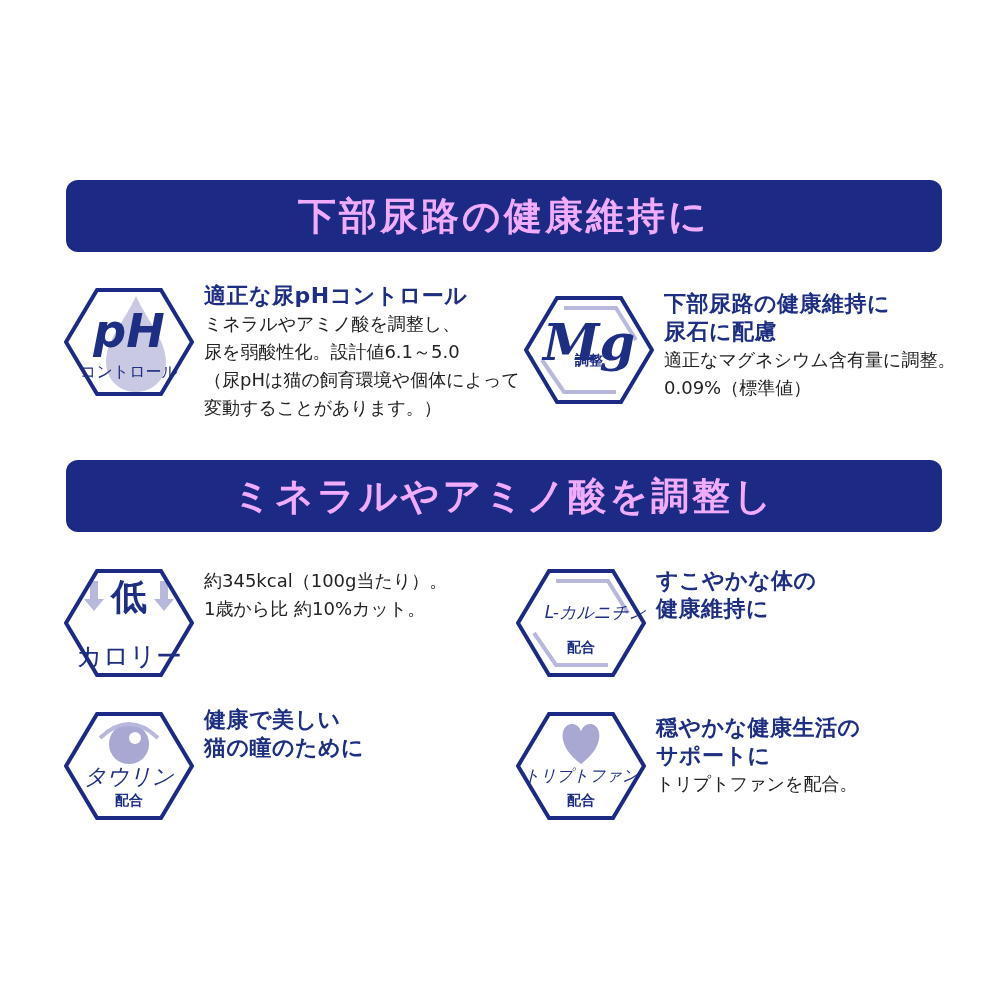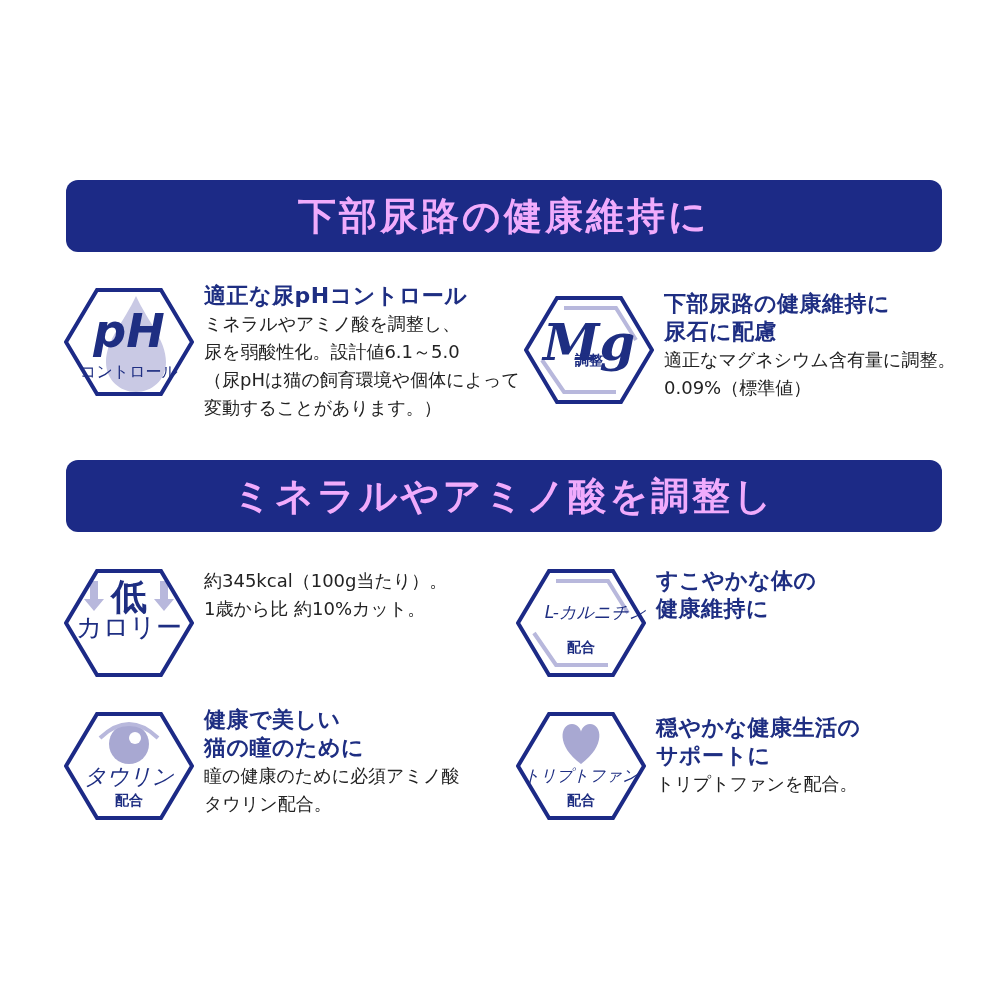--- a/index.html
+++ b/index.html
@@ -67,21 +67,21 @@
 </div>
 
 <div class="feature" style="left:64px; top:563px;">
   <div class="hex">
     <svg width="130" height="120" viewBox="0 0 130 120">
       <polygon points="26,18 34,18 34,36 40,36 30,48 20,36 26,36" fill="#b8b8dc"></polygon>
       <polygon points="96,18 104,18 104,36 110,36 100,48 90,36 96,36" fill="#b8b8dc"></polygon>
       <polygon points="33,8 97,8 128,60 97,112 33,112 2,60" fill="none" stroke="#1c2a86" stroke-width="4"></polygon>
     </svg>
     <div class="lbl" style="top:10px; font-size:36px; font-style:normal;">低</div>
-    <div class="sub" style="top:47px; font-size:26px; font-style:normal; font-weight:normal;">カロリー</div>
+    <div class="sub" style="top:76px; font-size:26px; font-style:normal; font-weight:normal;">カロリー</div>
   </div>
   <div class="txt" style="margin-top:4px;">
     <div class="body">約345kcal（100g当たり）。
 1歳から比 約10%カット。</div>
   </div>
 </div>
 
 <div class="feature" style="left:516px; top:563px;">
   <div class="hex">
     <svg width="130" height="120" viewBox="0 0 130 120">
@@ -105,22 +105,20 @@
       <circle cx="71" cy="32" r="6" fill="#ffffff"></circle>
       <path d="M36 32 Q65 4 94 32" fill="none" stroke="#b8b8dc" stroke-width="4"></path>
       <polygon points="33,8 97,8 128,60 97,112 33,112 2,60" fill="none" stroke="#1c2a86" stroke-width="4"></polygon>
     </svg>
     <div class="lbl" style="top:56px; font-size:22px; font-weight:normal;">タウリン</div>
     <div class="sub" style="top:86px;">配合</div>
   </div>
   <div class="txt">
     <div class="ttl">健康で美しい
 猫の瞳のために</div>
-    <div class="body">瞳の健康のために必須アミノ酸
-タウリン配合。</div>
   </div>
 </div>
 
 <div class="feature" style="left:516px; top:706px;">
   <div class="hex">
     <svg width="130" height="120" viewBox="0 0 130 120">
       <path d="M65 58 C40 40 44 18 56 18 C62 18 65 24 65 26 C65 24 68 18 74 18 C86 18 90 40 65 58 Z" fill="#a8a8d2"></path>
       <polygon points="33,8 97,8 128,60 97,112 33,112 2,60" fill="none" stroke="#1c2a86" stroke-width="4"></polygon>
     </svg>
     <div class="lbl" style="top:60px; font-size:16px; font-weight:normal;">トリプトファン</div>

